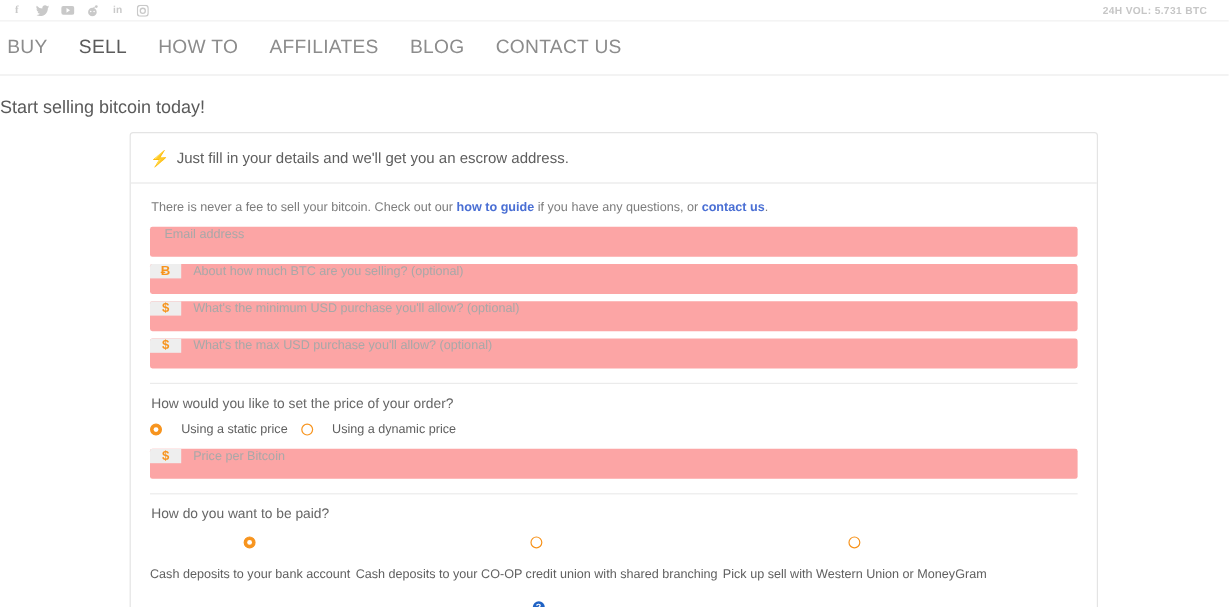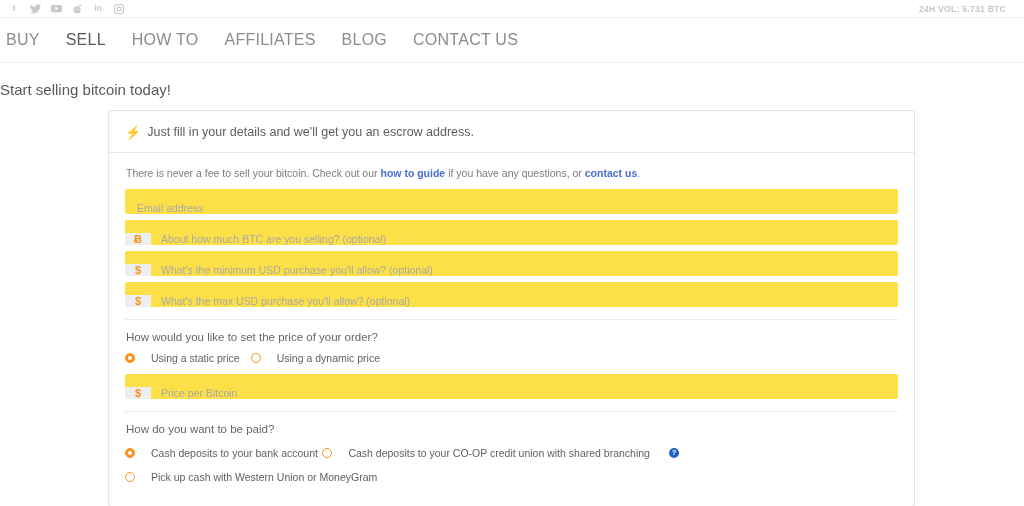--- a/index.html
+++ b/index.html
@@ -124,24 +124,24 @@
   .lead {
     font-size: 10.5px;
     color: #7c7c7c;
     margin: 0 0 10px 1px;
   }
   .lead a { color: #4a6fd4; font-weight: bold; text-decoration: none; cursor: pointer; }
 
   
   .field {
     display: flex;
-    align-items: flex-end;
+    align-items: flex-start;
     margin-bottom: 6px;
     height: 25px;
-    background: #fde047;
+    background: #fca5a5;
     border-radius: 2px;
     overflow: hidden;
   }
   .field .prefix {
     width: 26px;
     flex: 0 0 26px;
     background: #eeeeee;
     color: #f7941e;
     font-size: 11px;
     font-weight: bold;
@@ -170,21 +170,21 @@
   }
 
   .question {
     font-size: 11.5px;
     color: #666;
     margin: 0 0 9px 1px;
   }
 
   
   .radio-row { display: flex; align-items: center; gap: 11px; margin-bottom: 10px; }
-  .radio-stack .radio-opt { margin-bottom: 9px; }
+  .radio-stack .radio-opt { margin-bottom: 9px; flex-direction: column; }
   .radio-opt {
     display: inline-flex;
     align-items: center;
     gap: 16px;
     font-size: 10.5px;
     color: #5f5f5f;
     cursor: pointer;
     white-space: nowrap;
   }
   .rb {
@@ -331,19 +331,19 @@
           <span class="rb checked"></span>
           <span>Cash deposits to your bank account</span>
         </div>
         <div class="radio-opt">
           <span class="rb"></span>
           <span>Cash deposits to your CO-OP credit union with shared branching</span>
           <span class="help-icon">?</span>
         </div>
         <div class="radio-opt">
           <span class="rb"></span>
-          <span>Pick up cash with Western Union or MoneyGram</span>
+          <span>Pick up sell with Western Union or MoneyGram</span>
         </div>
       </div>
 
     </div>
   </div>
 </div>
 
 </body></html>

